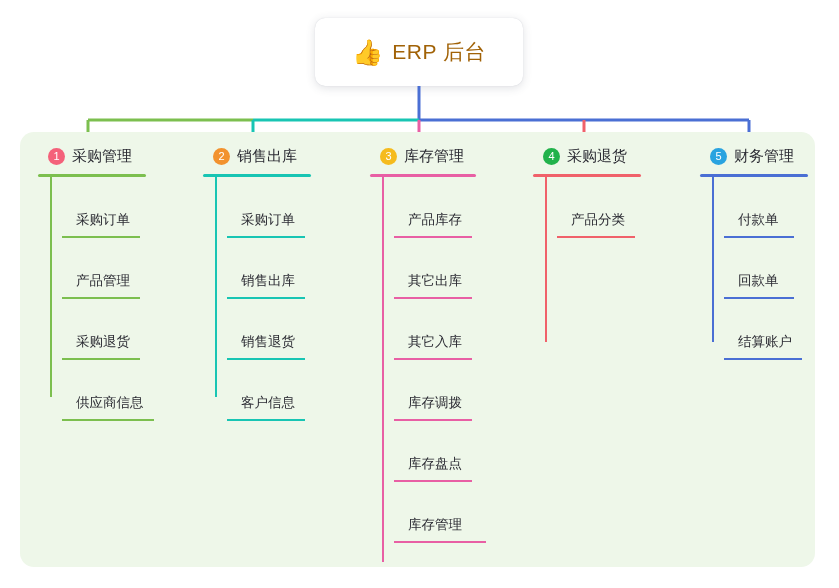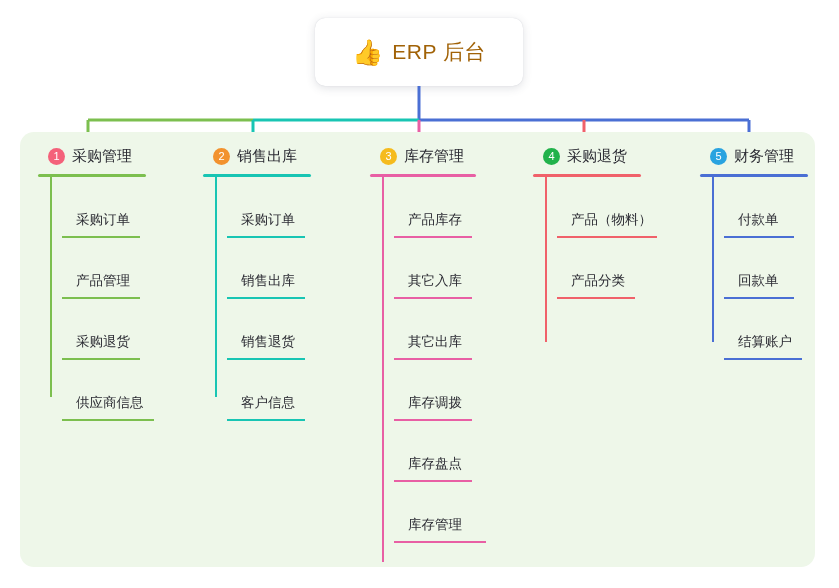--- a/index.html
+++ b/index.html
@@ -216,25 +216,25 @@
           <span class="col-title">库存管理</span>
         </div>
         <div class="col-rule" style="background: rgb(232, 95, 164); width: 106px;"></div>
         <div class="col-body">
           <div class="spine" style="background: rgb(232, 95, 164); height: 385px;"></div>
           <div class="leaf">
             <span class="leaf-label">产品库存</span>
             <div class="leaf-rule" style="background: rgb(232, 95, 164); width: 78px;"></div>
           </div>
           <div class="leaf">
+            <span class="leaf-label">其它出库</span>
+            <div class="leaf-rule" style="background: rgb(232, 95, 164); width: 78px;"></div>
+          </div>
+          <div class="leaf">
             <span class="leaf-label">其它入库</span>
-            <div class="leaf-rule" style="background: rgb(232, 95, 164); width: 78px;"></div>
-          </div>
-          <div class="leaf">
-            <span class="leaf-label">其它出库</span>
             <div class="leaf-rule" style="background: rgb(232, 95, 164); width: 78px;"></div>
           </div>
           <div class="leaf">
             <span class="leaf-label">库存调拨</span>
             <div class="leaf-rule" style="background: rgb(232, 95, 164); width: 78px;"></div>
           </div>
           <div class="leaf">
             <span class="leaf-label">库存盘点</span>
             <div class="leaf-rule" style="background: rgb(232, 95, 164); width: 78px;"></div>
           </div>
@@ -246,24 +246,20 @@
       </div>
       <div class="column" style="left: 533px;">
         <div class="col-header">
           <span class="badge" style="background: rgb(33, 178, 75);">4</span>
           <span class="col-title">采购退货</span>
         </div>
         <div class="col-rule" style="background: rgb(240, 97, 106); width: 108px;"></div>
         <div class="col-body">
           <div class="spine" style="background: rgb(240, 97, 106); height: 165px;"></div>
           <div class="leaf">
-            <span class="leaf-label">产品（物料）</span>
-            <div class="leaf-rule" style="background: rgb(240, 97, 106); width: 100px;"></div>
-          </div>
-          <div class="leaf">
             <span class="leaf-label">产品分类</span>
             <div class="leaf-rule" style="background: rgb(240, 97, 106); width: 78px;"></div>
           </div>
         </div>
       </div>
       <div class="column" style="left: 700px;">
         <div class="col-header">
           <span class="badge" style="background: rgb(41, 163, 224);">5</span>
           <span class="col-title">财务管理</span>
         </div>

